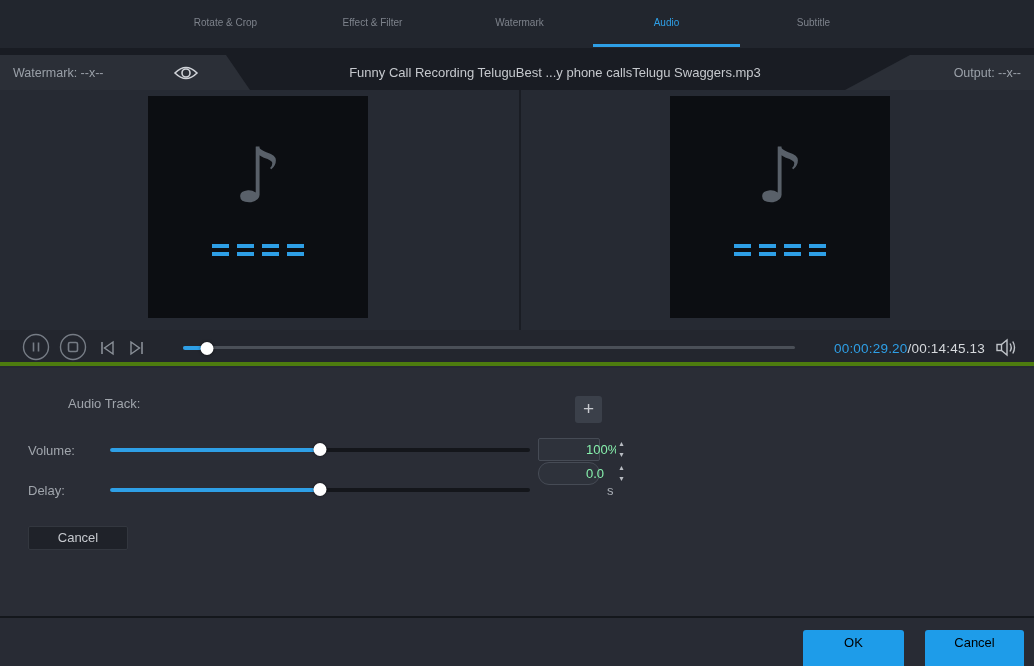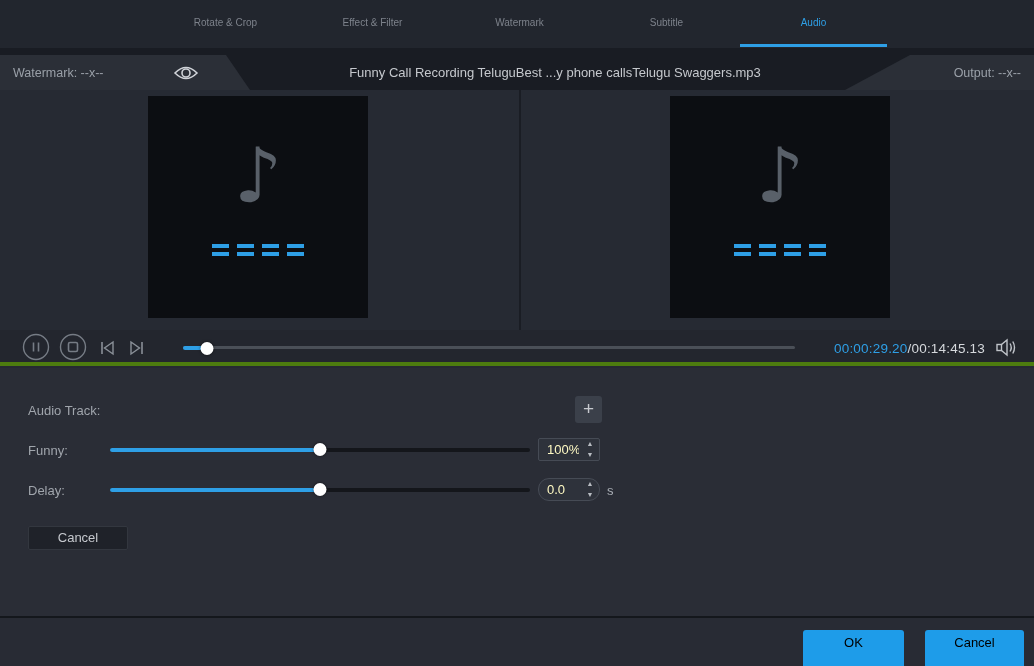--- a/index.html
+++ b/index.html
@@ -49,43 +49,43 @@
   .lbl{position:absolute;left:28px;font-size:13px;color:#a0a5ac;}
   .dd{position:absolute;left:112px;top:30px;width:450px;height:23px;background:#31353e;border:1px solid #3d424c;border-radius:2px;box-sizing:border-box;cursor:pointer;display:flex;align-items:center;}
   .dd .val{padding-left:10px;font-size:13px;color:#c2c6cb;}
   .dd .arrow{position:absolute;right:10px;font-size:9px;color:#9aa0a8;}
   .addbtn{position:absolute;left:575px;top:28px;width:27px;height:27px;background:#3b404a;border-radius:3px;color:#c6c9ce;font-size:19px;line-height:25px;text-align:center;cursor:pointer;}
   .slider{position:absolute;left:110px;width:420px;height:13px;cursor:pointer;}
   .slider .track{top:5px;height:4px;background:#14161b;}
   .slider .fill{top:5px;height:4px;}
   .slider .thumb{top:0;}
   .spin{position:absolute;left:538px;width:62px;height:23px;background:#2e323b;border:1px solid #464b55;border-radius:2px;box-sizing:border-box;display:flex;}
-  .spin input{flex:1;width:30px;background:transparent;border:none;outline:none;color:#fef9c3;font-size:13px;padding-left:8px;font-family:inherit;}
+  .spin input{flex:1;width:30px;background:transparent;border:none;outline:none;color:#86efac;font-size:13px;padding-left:8px;font-family:inherit;margin-left:39px;}
   .spin .arrows{width:18px;display:flex;flex-direction:column;}
   .spin .arrows span{flex:1;font-size:7px;line-height:10px;text-align:center;color:#b8bcc2;cursor:pointer;}
   .unit{position:absolute;left:607px;font-size:13px;color:#a8adb4;}
   .resetbtn{position:absolute;left:28px;top:158px;width:100px;height:24px;background:#1f2229;border:1px solid #33373f;border-radius:2px;color:#c6c9ce;font-size:13px;text-align:center;line-height:22px;cursor:pointer;box-sizing:border-box;}
   
   .footer{position:absolute;left:0;top:616px;width:1034px;height:50px;background:#282b34;border-top:2px solid #14171c;box-sizing:border-box;}
   .blue-btn{position:absolute;top:12px;height:40px;background:#1e9ce9;border-radius:3px;color:#000000;font-size:13px;text-align:center;line-height:26px;cursor:pointer;}
   .ok{left:803px;width:101px;} .cancel{left:925px;width:99px;}
   svg{display:block;}
 </style>
 </head>
 <body>
 
 <div id="app">
 
   <div class="tabbar">
     <div class="tabs">
       <div class="tab">Rotate &amp; Crop</div>
       <div class="tab">Effect &amp; Filter</div>
       <div class="tab">Watermark</div>
+      <div class="tab active">Audio</div>
       <div class="tab">Subtitle</div>
-      <div class="tab active">Audio</div>
     </div>
   </div>
 
   <div class="hdr">
     <div class="hdr-light left"></div>
     <div class="hdr-light right"></div>
     <div class="hdr-text hdr-original">Watermark: --x--</div>
     <div class="eye">
       <svg width="26" height="18" viewBox="0 0 26 18">
         <path d="M2 9 Q13 -2 24 9 Q13 20 2 9 Z" fill="none" stroke="#d0d3d8" stroke-width="1.6"></path>
@@ -182,44 +182,44 @@
         <rect x="2" y="6.5" width="4.5" height="6" fill="none" stroke="#bfc3c9" stroke-width="1.4"></rect>
         <path d="M6.5 6.5 L12 2 V17 L6.5 12.5" fill="none" stroke="#bfc3c9" stroke-width="1.4"></path>
         <path d="M15 5.5 Q17.5 9.5 15 13.5" fill="none" stroke="#bfc3c9" stroke-width="1.4"></path>
         <path d="M17.8 3.5 Q21.2 9.5 17.8 15.5" fill="none" stroke="#bfc3c9" stroke-width="1.4"></path>
       </svg>
     </div>
   </div>
 
   <div class="panel">
 
-    <div class="lbl" style="top:35px;">Audio Track:</div>
+    <div class="lbl" style="top:28px;margin-left:40px;">Audio Track:</div>
     <div class="addbtn">+</div>
 
-    <div class="lbl" style="top:75px;">Funny:</div>
+    <div class="lbl" style="top:75px;">Volume:</div>
     <div class="slider" style="top:75px;">
       <div class="track"></div>
       <div class="fill" style="width: 50%;"></div>
       <div class="thumb" style="left: 50%;"></div>
     </div>
     <div class="spin" style="top:70px;">
       <input value="100%" style="">
       <span class="arrows">
         <span>▲</span>
         <span>▼</span>
       </span>
     </div>
 
     <div class="lbl" style="top:115px;">Delay:</div>
     <div class="slider" style="top:115px;">
       <div class="track"></div>
       <div class="fill" style="width: 50%;"></div>
       <div class="thumb" style="left: 50%;"></div>
     </div>
-    <div class="spin" style="top:110px;border-radius:11px;">
+    <div class="spin" style="top:94px;border-radius:11px;">
       <input value="0.0" style="">
       <span class="arrows">
         <span>▲</span>
         <span>▼</span>
       </span>
     </div>
     <div class="unit" style="top:115px;">s</div>
 
     <div class="resetbtn">Cancel</div>
   </div>

